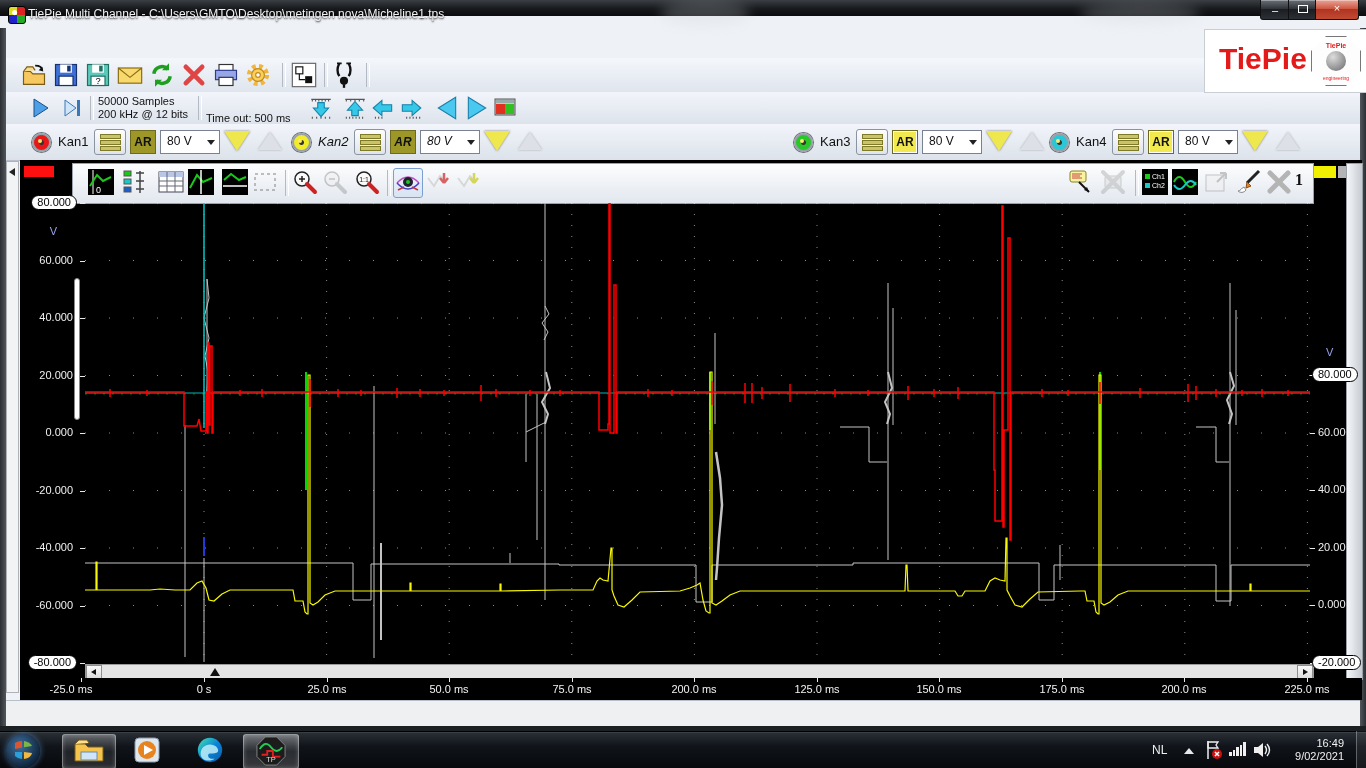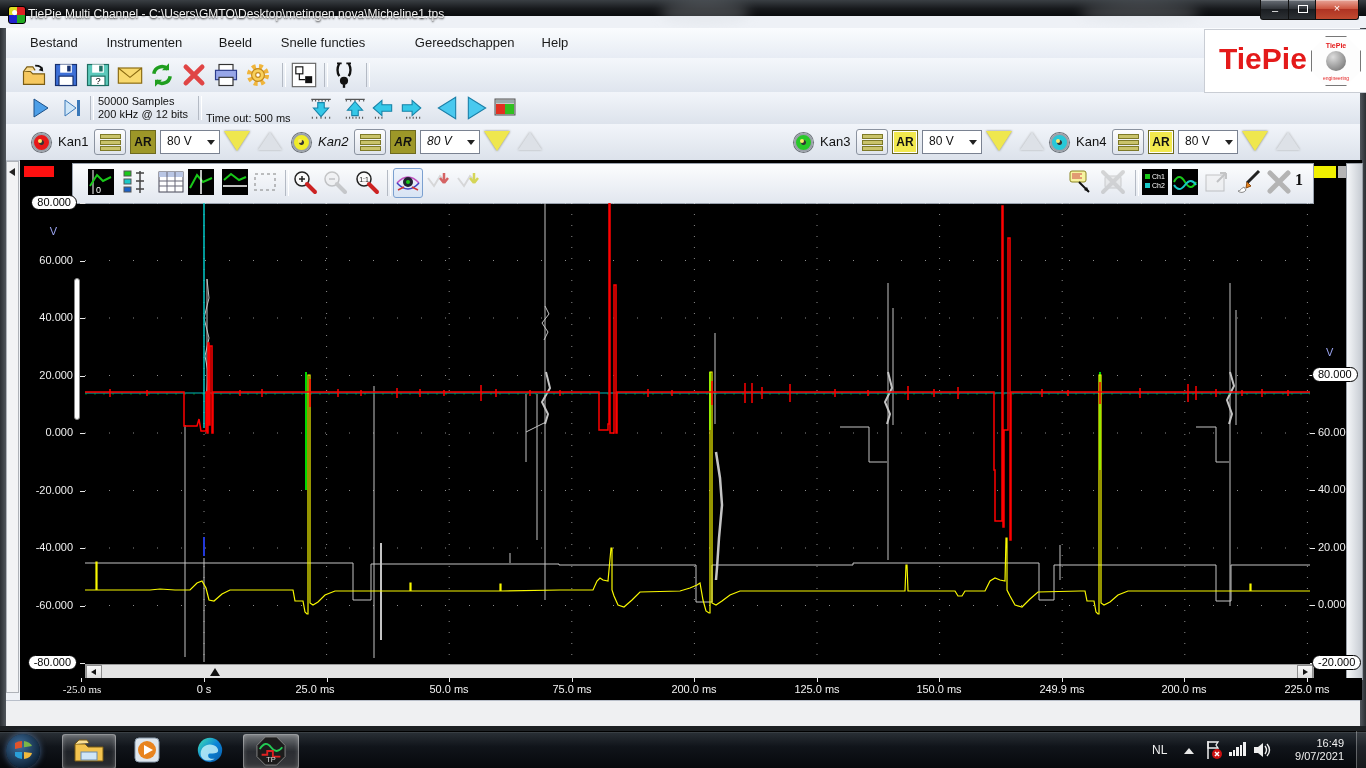--- a/index.html
+++ b/index.html
@@ -100,28 +100,20 @@
     <div id="app-icon" class="abs"></div>
     <div id="title-text" class="abs">TiePie Multi Channel - C:\Users\GMTO\Desktop\metingen nova\Micheline1.tps</div>
     <div class="winbtn abs" id="btn-min" style="left:1260px;width:28px;border-radius:0 0 0 3px;"><span style="position:relative;top:2px;">–</span></div>
     <div class="winbtn abs" id="btn-max" style="left:1288px;width:27px;"><span style="display:inline-block;width:8px;height:6px;border:1px solid #fff;margin-top:5px;"></span></div>
     <div class="winbtn abs" id="btn-close" style="left:1315px;width:42px;border-radius:0 0 3px 0;"><span>×</span></div>
   </div>
 
   <div id="client-frame-l" class="abs"></div>
   <div id="client-frame-r" class="abs"></div>
 
-  <div id="menubar" class="abs">
-      <div class="menu-item" style="left: 24px;">Bestand</div>
-      <div class="menu-item" style="left: 100.4px;">Instrumenten</div>
-      <div class="menu-item" style="left: 212.8px;">Beeld</div>
-      <div class="menu-item" style="left: 274.8px;">Snelle functies</div>
-      <div class="menu-item" style="left: 408.8px;">Gereedschappen</div>
-      <div class="menu-item" style="left: 535.6px;">Help</div>
-    </div>
 
   <div id="toolbar1" class="abs">
     <div class="tbtn" style="left:14px;top:3px;">
       <svg viewBox="0 0 24 24">
           <path d="M3 20V9h6l2 2h10v9z" fill="#f6c85f" stroke="#7a5c14"></path>
           <path d="M3 9l3-4h5l2 3" fill="#f9da8c" stroke="#7a5c14"></path>
           <path d="M13 4c3.5 0 6 1 6 4" stroke="#111" fill="none" stroke-width="1.5"></path>
           <path d="M19 5l1 4-4-1z" fill="#111"></path>
         </svg>
     </div>
@@ -614,37 +606,37 @@
       <div class="abs" style="left:4px;top:3px;width:0;height:0;border-top:3px solid transparent;border-bottom:3px solid transparent;border-right:5px solid #111;"></div>
     </div>
     <div class="hs-btn" style="right:0;">
       <div class="abs" style="left:5px;top:3px;width:0;height:0;border-top:3px solid transparent;border-bottom:3px solid transparent;border-left:5px solid #111;"></div>
     </div>
     <div id="trigger-marker" class="abs" style="top: 3px; width: 0px; height: 0px; border-left: 5px solid transparent; border-right: 5px solid transparent; border-bottom: 8px solid rgb(17, 17, 17); left: 124px;"></div>
   </div>
   <div id="vscroll" class="abs"></div>
 
   <div id="xaxis-strip" class="abs">
-      <div class="xlabel" style="left: 62px; font-family: Liberation Serif, serif;">-25.0 ms</div>
+      <div class="xlabel" style="left: 51px;">-25.0 ms</div>
       <div class="xtick" style="left: 61px; top: 0px;"></div>
       <div class="xlabel" style="left: 184px;">0 s</div>
       <div class="xtick" style="left: 184px; top: 0px;"></div>
-      <div class="xlabel" style="left: 295px;">25.0 ms</div>
+      <div class="xlabel" style="left: 307px;">25.0 ms</div>
       <div class="xtick" style="left: 307px; top: 0px;"></div>
       <div class="xlabel" style="left: 429px;">50.0 ms</div>
       <div class="xtick" style="left: 429px; top: 0px;"></div>
       <div class="xlabel" style="left: 552px;">75.0 ms</div>
       <div class="xtick" style="left: 552px; top: 0px;"></div>
       <div class="xlabel" style="left: 674px;">200.0 ms</div>
       <div class="xtick" style="left: 674px; top: 0px;"></div>
       <div class="xlabel" style="left: 797px;">125.0 ms</div>
       <div class="xtick" style="left: 797px; top: 0px;"></div>
       <div class="xlabel" style="left: 919px;">150.0 ms</div>
       <div class="xtick" style="left: 919px; top: 0px;"></div>
-      <div class="xlabel" style="left: 1042px;">249.9 ms</div>
+      <div class="xlabel" style="left: 1042px;">175.0 ms</div>
       <div class="xtick" style="left: 1042px; top: 0px;"></div>
       <div class="xlabel" style="left: 1164px;">200.0 ms</div>
       <div class="xtick" style="left: 1164px; top: 0px;"></div>
       <div class="xlabel" style="left: 1287px;">225.0 ms</div>
       <div class="xtick" style="left: 1287px; top: 0px;"></div>
     </div>
 
   <div id="statusstrip" class="abs"></div>
   <div id="bottom-frame" class="abs"></div>
 
@@ -722,18 +714,18 @@
         <div class="sigbar" style="left:14px;height:14px;"></div>
     </div>
     <div class="abs" style="left:1252px;top:8px;width:20px;height:20px;">
       <svg viewBox="0 0 20 20" width="20" height="20">
           <polygon points="2,7 6,7 11,3 11,17 6,13 2,13" fill="#eee"></polygon>
           <path d="M13 6q3 4 0 8M15 4q5 6 0 12" stroke="#eee" stroke-width="1.4" fill="none"></path>
         </svg>
     </div>
     <div class="abs" id="tray-clock" style="left:1280px;top:5px;width:64px;">
       <div>16:49</div>
-      <div>9/07/2021</div>
+      <div>9/02/2021</div>
     </div>
   </div>
   <div id="show-desktop" class="abs"></div>
 
 </div>
 
 </body></html>

